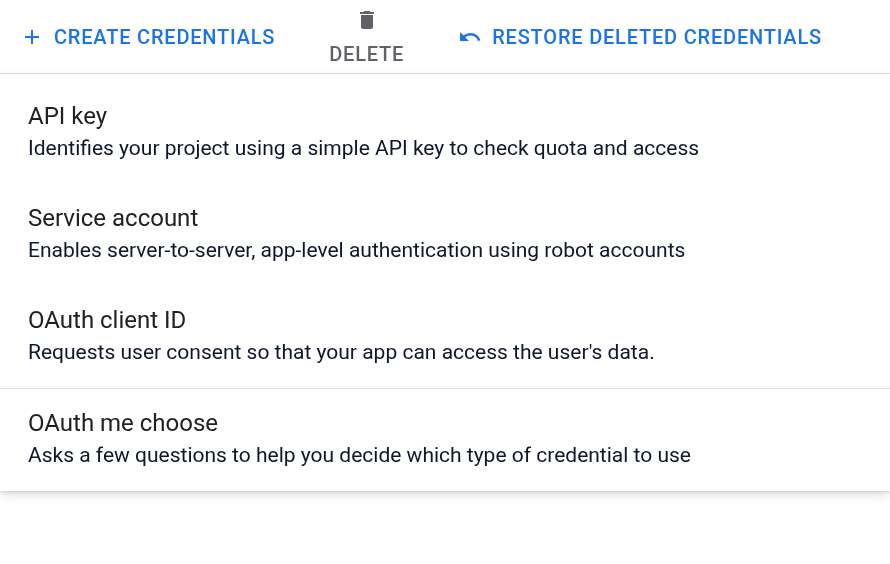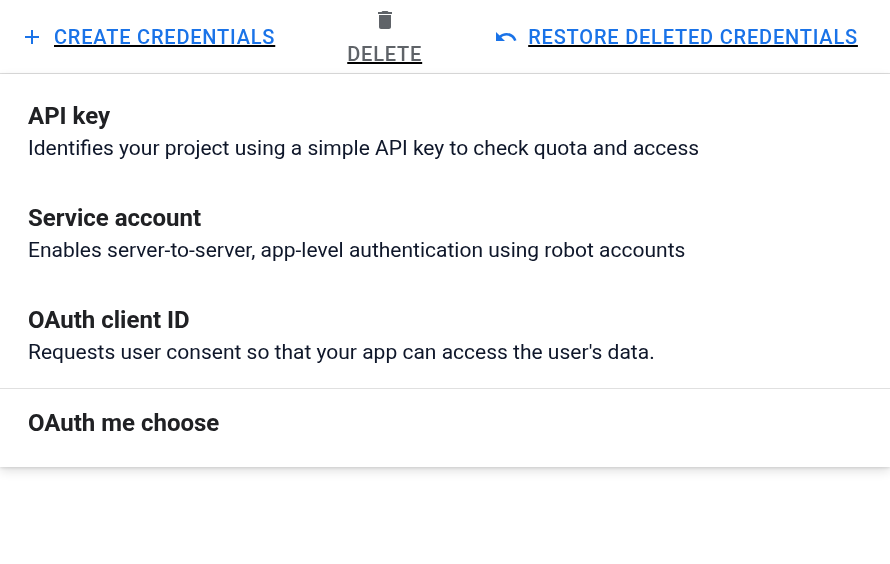--- a/index.html
+++ b/index.html
@@ -13,22 +13,21 @@
       width: 890px;
       height: 564px;
       overflow: hidden;
     }
     .toolbar {
       display: flex;
       align-items: center;
       height: 74px;
       padding: 0 8px;
       border-bottom: 1px solid #e0e0e0;
-      gap: 48px;
-      text-decoration: underline;
+      gap: 30px;
     }
     .toolbar-btn {
       display: flex;
       align-items: center;
       gap: 10px;
       background: none;
       border: none;
       cursor: pointer;
       font-family: inherit;
       font-size: 20px;
@@ -66,21 +65,21 @@
       text-align: left;
       background: none;
       border: none;
       cursor: pointer;
       padding: 20px 28px 24px 28px;
       font-family: inherit;
     }
     .menu-title {
       font-size: 24px;
       color: #202124;
-      font-weight: 700;
+      font-weight: 400;
       margin-bottom: 6px;
     }
     .menu-desc {
       font-size: 21px;
       color: #0f172a;
       font-weight: 400;
     }
     .separator {
       border: none;
       border-top: 1px solid #e0e0e0;
@@ -135,14 +134,15 @@
 
   <button class="menu-item">
     <div class="menu-title">OAuth client ID</div>
     <div class="menu-desc">Requests user consent so that your app can access the user's data.</div>
   </button>
 
   <hr class="separator">
 
   <button class="menu-item">
     <div class="menu-title">OAuth me choose</div>
+    <div class="menu-desc">Asks a few questions to help you decide which type of credential to use</div>
   </button>
 </div>
 
 </body></html>

